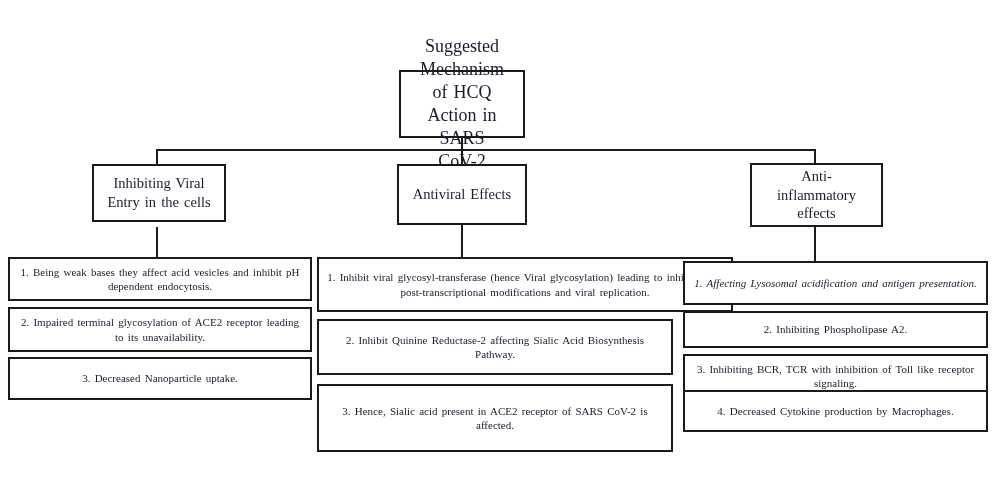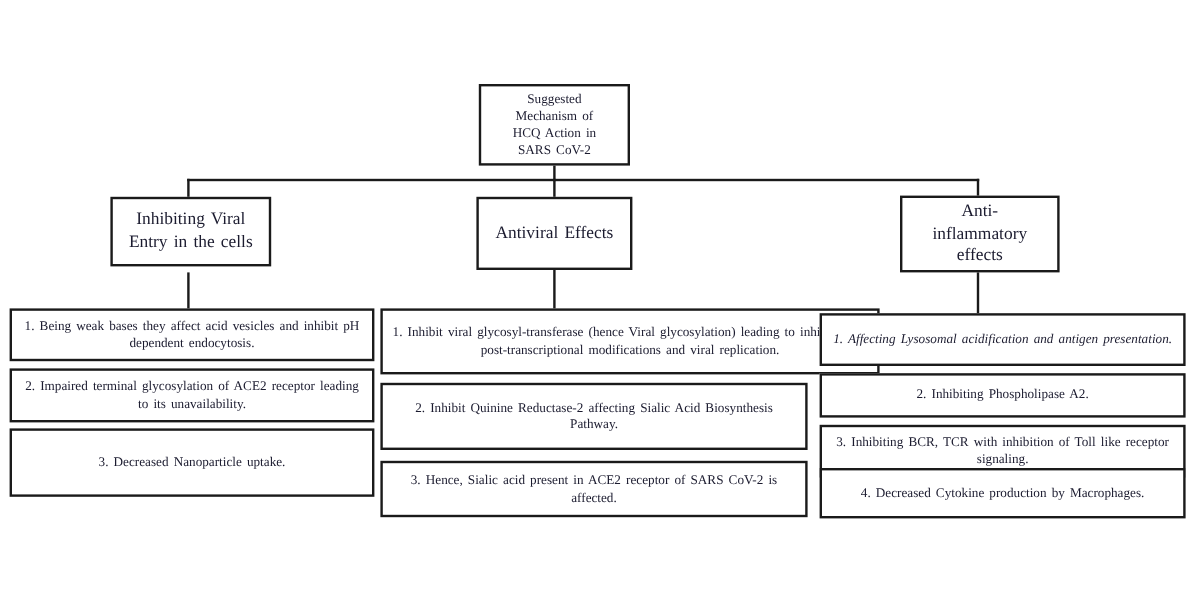--- a/index.html
+++ b/index.html
@@ -21,21 +21,21 @@
     box-sizing: border-box;
     border: 2px solid #1a1a1a;
     background: #ffffff;
     display: flex;
     align-items: center;
     justify-content: center;
     text-align: center;
     line-height: 1.28;
     word-spacing: 1.5px;
   }
-  .root-box    { font-size: 11px; padding: 2px 24px; }
+  .root-box    { font-size: 18px; padding: 2px 24px; }
   .header-box  { font-size: 14.5px; padding: 2px 10px; }
   .item-box    { font-size: 11px; padding: 2px 8px; }
   .line {
     position: absolute;
     background: #1a1a1a;
   }
 </style>
 </head>
 <body>
 
@@ -52,24 +52,24 @@
   <div class="box header-box" style="left:92px; top:164px; width:134px; height:58px;">Inhibiting Viral Entry in the cells</div>
   <div class="box header-box" style="left:750px; top:163px; width:133px; height:64px;">Anti-inflammatory effects</div>
   <div class="box header-box" style="left:397px; top:164px; width:130px; height:61px;">Antiviral Effects</div>
 
   <div class="line" style="left:156px; top:227px; width:2px; height:31px;"></div>
   <div class="line" style="left:461px; top:225px; width:2px; height:33px;"></div>
   <div class="line" style="left:814px; top:227px; width:2px; height:35px;"></div>
 
   <div class="box item-box" style="left:8px; top:257px; width:304px; height:44px;">1. Being weak bases they affect acid vesicles and inhibit pH dependent endocytosis.</div>
   <div class="box item-box" style="left:8px; top:307px; width:304px; height:45px;">2. Impaired terminal glycosylation of ACE2 receptor leading to its unavailability.</div>
-  <div class="box item-box" style="left:8px; top:357px; width:304px; height:57px;">3. Decreased Nanoparticle uptake.</div>
+  <div class="box item-box" style="left:8px; top:357px; width:304px; height:43px;">3. Decreased Nanoparticle uptake.</div>
 
   <div class="box item-box" style="left:317px; top:257px; width:416px; height:55px;">1. Inhibit viral glycosyl-transferase (hence Viral glycosylation) leading to inhibition of post-transcriptional modifications and viral replication.</div>
   <div class="box item-box" style="left:317px; top:319px; width:356px; height:56px;">2. Inhibit Quinine Reductase-2 affecting Sialic Acid Biosynthesis Pathway.</div>
-  <div class="box item-box" style="left:317px; top:384px; width:356px; height:47px;">3. Hence, Sialic acid present in ACE2 receptor of SARS CoV-2 is affected.</div>
+  <div class="box item-box" style="left:317px; top:384px; width:356px; height:68px;">3. Hence, Sialic acid present in ACE2 receptor of SARS CoV-2 is affected.</div>
 
   <div class="box item-box" style="left:683px; top:261px; width:305px; height:44px;font-style:italic;">1. Affecting Lysosomal acidification and antigen presentation.</div>
   <div class="box item-box" style="left:683px; top:311px; width:305px; height:37px;">2. Inhibiting Phospholipase A2.</div>
   <div class="box item-box" style="left:683px; top:354px; width:305px; height:44px;">3. Inhibiting BCR, TCR with inhibition of Toll like receptor signaling.</div>
   <div class="box item-box" style="left:683px; top:390px; width:305px; height:42px;">4. Decreased Cytokine production by Macrophages.</div>
 
 </div>
 
 </body></html>

